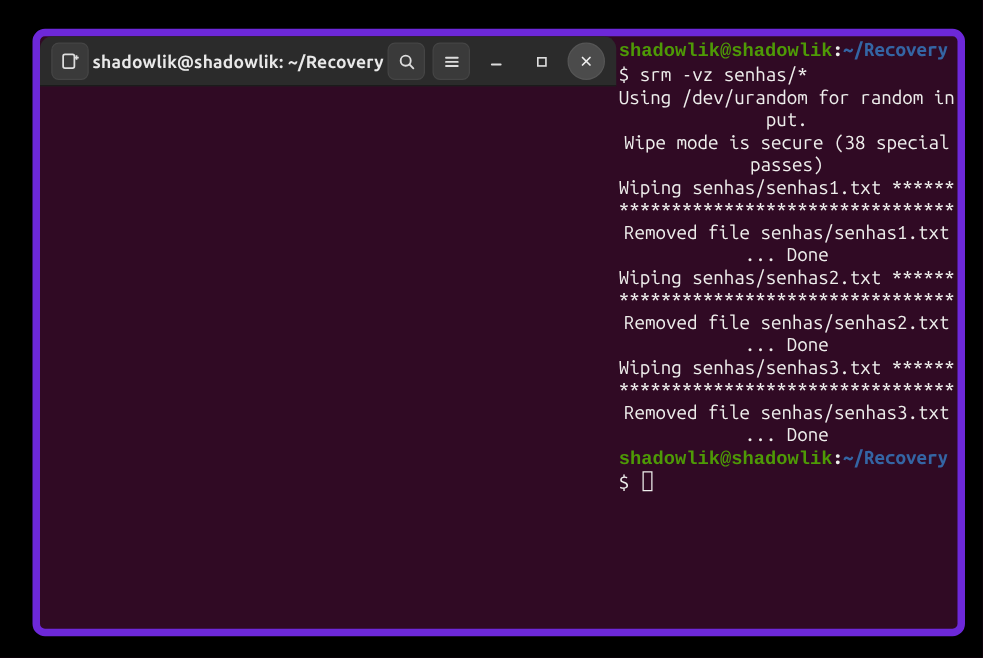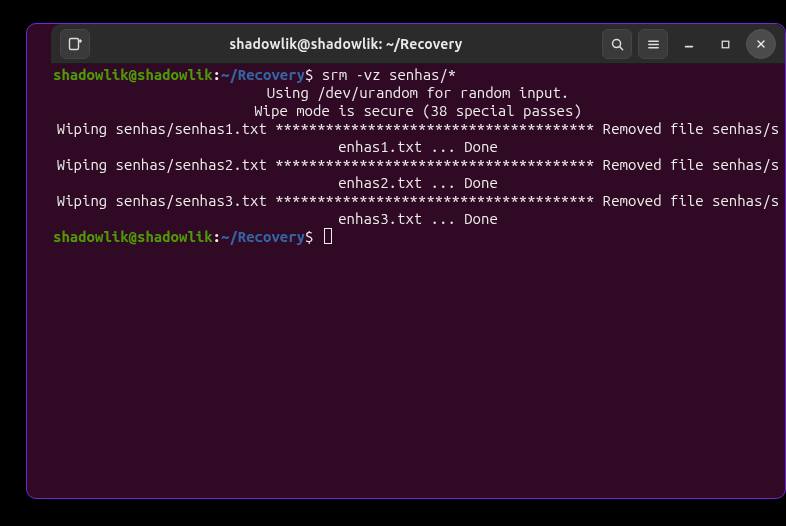--- a/index.html
+++ b/index.html
@@ -14,24 +14,23 @@
   .window {
     position: absolute;
     left: 26px;
     top: 23px;
     width: 734px;
     height: 474px;
     background: #300a24;
     border-radius: 10px;
     box-shadow: 0 6px 28px rgba(0,0,0,0.8);
     display: flex;
-    flex-direction: column;
+    flex-direction: row;
     overflow: hidden;
-    border: 1px solid #6d28d9;
-    padding-left: 24px;
+    border: 6px solid #6d28d9;
   }
   .titlebar {
     height: 40px;
     background: #2b2b2b;
     display: flex;
     align-items: center;
     padding: 0 6px;
     border-top-left-radius: 10px;
     border-top-right-radius: 10px;
     position: relative;
@@ -79,21 +78,21 @@
     flex: 1;
     padding: 2px 2px 2px 2px;
     font-size: 15px;
     line-height: 18px;
     color: #eeeeec;
     overflow: hidden;
     white-space: pre-wrap;
     word-break: break-all;
   }
   .line { display:block; }
-  .user { color: #4e9a06; font-weight: bold; }
+  .user { color: #4e9a06; font-weight: bold; font-family: Liberation Mono, monospace; }
   .colon { color: #eeeeec; font-weight:bold;}
   .path { color: #3465a4; font-weight: bold; }
   .dollar { color: #eeeeec; }
   .cmd  { color: #eeeeec; }
   .out  { color: #eeeeec; text-align: center; }
   .cursor {
     display: inline-block;
     width: 8.5px;
     height: 16px;
     border: 1px solid #eeeeec;

